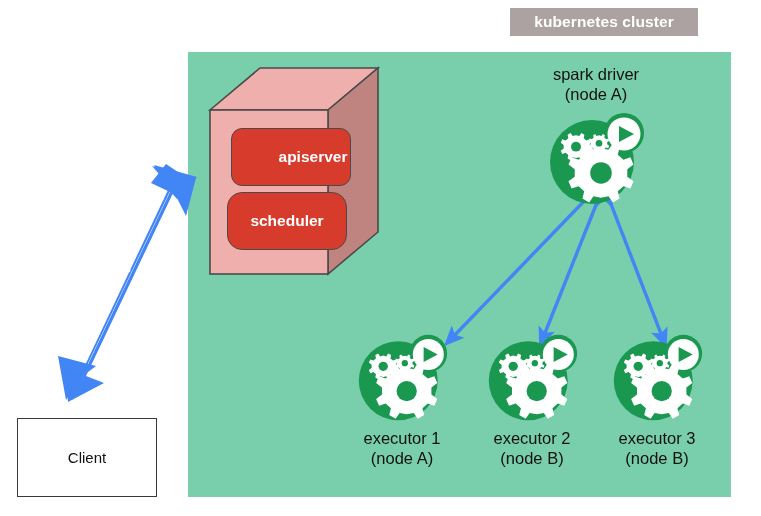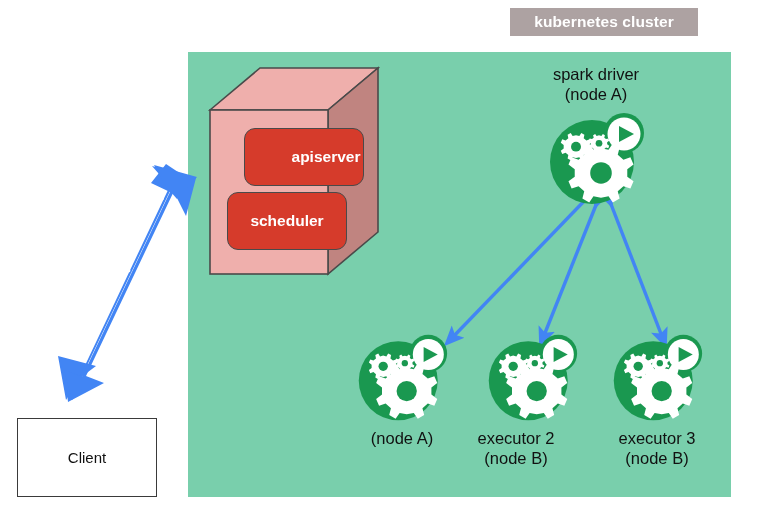--- a/index.html
+++ b/index.html
@@ -104,43 +104,43 @@
     align-items: center;
     justify-content: center;
     box-sizing: border-box;
   }
   .cube-svc .label {
     color: #ffffff;
     font-size: 15.5px;
     font-weight: bold;
     white-space: nowrap;
   }
-  #svc-apiserver { left: 46px; top: 68px; width: 120px; height: 58px; padding-left: 44px; }
-  #svc-scheduler { left: 29px; top: 132px; width: 120px; height: 58px; }
+  #svc-apiserver { left: 33px; top: 68px; width: 120px; height: 58px; padding-left: 44px; }
+  #svc-scheduler { left: 29px; top: 132px; width: 120px; height: 58px; border-radius: 15px; }
 
   
   .node { position: absolute; }
   .node-icon { position: absolute; left: 0; top: 0; }
   .node-caption {
     position: absolute;
     text-align: center;
     font-size: 16.5px;
     color: #111111;
     line-height: 20px;
     white-space: nowrap;
   }
 
   #node-driver { left: 546px; top: 108px; width: 100px; height: 100px; }
   #driver-caption { left: 516px; top: 64px; width: 160px; }
 
   #node-exec-1 { left: 355px; top: 330px; width: 94px; height: 94px; }
   #exec-1-caption { left: 335px; top: 428px; width: 134px; }
 
   #node-exec-2 { left: 485px; top: 330px; width: 94px; height: 94px; }
-  #exec-2-caption { left: 449px; top: 428px; width: 134px; text-align: center; }
+  #exec-2-caption { left: 465px; top: 428px; width: 134px; text-align: center; }
 
   #node-exec-3 { left: 610px; top: 330px; width: 94px; height: 94px; }
   #exec-3-caption { left: 590px; top: 428px; width: 134px; }
 
   
   #connectors {
     position: absolute;
     left: 0; top: 0;
     width: 761px;
     height: 516px;
@@ -239,20 +239,21 @@
     </g>
     <g fill="#ffffff" transform="translate(55,63) scale(1.42)">
       <path d="M0,-16 L5.3,-15.0 L8.3,-19.4 L13.1,-16.6 L11.8,-11.4 L15.8,-8.0 L20.7,-9.7 L22.9,-4.6 L18.5,-1.2 L18.5,4.0 L22.9,7.3 L20.7,12.4 L15.8,10.7 L11.8,14.2 L13.1,19.3 L8.3,22.1 L5.3,17.8 L0,18.8 L-5.3,17.8 L-8.3,22.1 L-13.1,19.3 L-11.8,14.2 L-15.8,10.7 L-20.7,12.4 L-22.9,7.3 L-18.5,4.0 L-18.5,-1.2 L-22.9,-4.6 L-20.7,-9.7 L-15.8,-8.0 L-11.8,-11.4 L-13.1,-16.6 L-8.3,-19.4 L-5.3,-15.0 Z"></path>
       <circle cx="0" cy="1.4" r="7.6" fill="#1A9850"></circle>
     </g>
     <circle cx="78" cy="26" r="16.5" fill="#ffffff"></circle>
     <polygon points="73,18 88,26 73,34" fill="#1A9850"></polygon>
   </svg>
 </div>
 <div class="node-caption" id="exec-1-caption">
+  <div>executor 1</div>
   <div>(node A)</div>
 </div>
 
 <div class="node" id="node-exec-2">
   <svg class="node-icon" width="94" height="94" viewBox="0 0 100 100">
     <circle cx="46" cy="54" r="42" fill="#1A9850"></circle>
     <circle cx="78" cy="25" r="20" fill="#1A9850"></circle>
     <g fill="#ffffff" transform="translate(30,38) scale(0.80)">
       <path d="M0,-13.5 L4.2,-12.4 L6.6,-16.3 L10.5,-14.1 L9.6,-9.6 L13.0,-6.9 L17.2,-8.3 L19.0,-4.2 L15.4,-1.4 L15.4,3.0 L19.0,5.8 L17.2,9.9 L13.0,8.5 L9.6,11.2 L10.5,15.7 L6.6,17.9 L4.2,14.0 L0,15.1 L-4.2,14.0 L-6.6,17.9 L-10.5,15.7 L-9.6,11.2 L-13.0,8.5 L-17.2,9.9 L-19.0,5.8 L-15.4,3.0 L-15.4,-1.4 L-19.0,-4.2 L-17.2,-8.3 L-13.0,-6.9 L-9.6,-9.6 L-10.5,-14.1 L-6.6,-16.3 L-4.2,-12.4 Z"></path>
       <circle cx="0" cy="0.8" r="6.2" fill="#1A9850"></circle>

